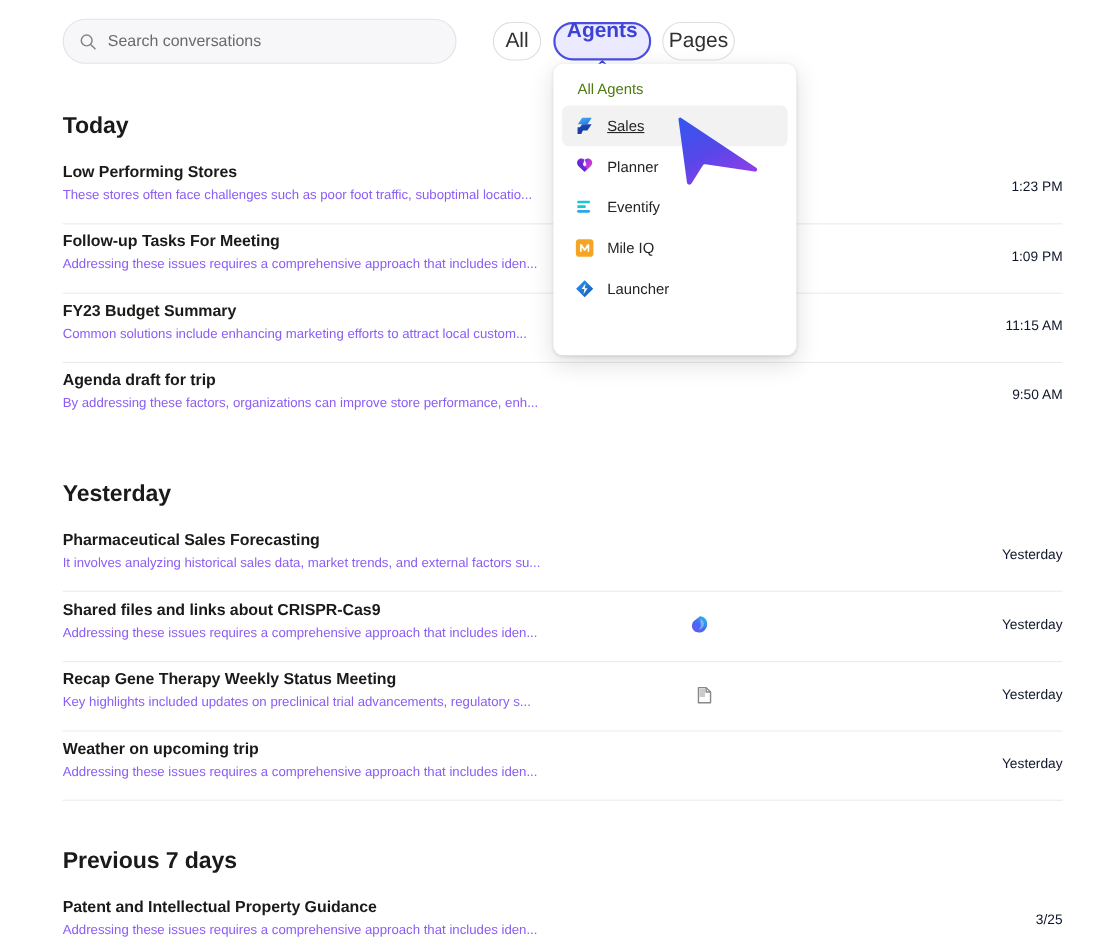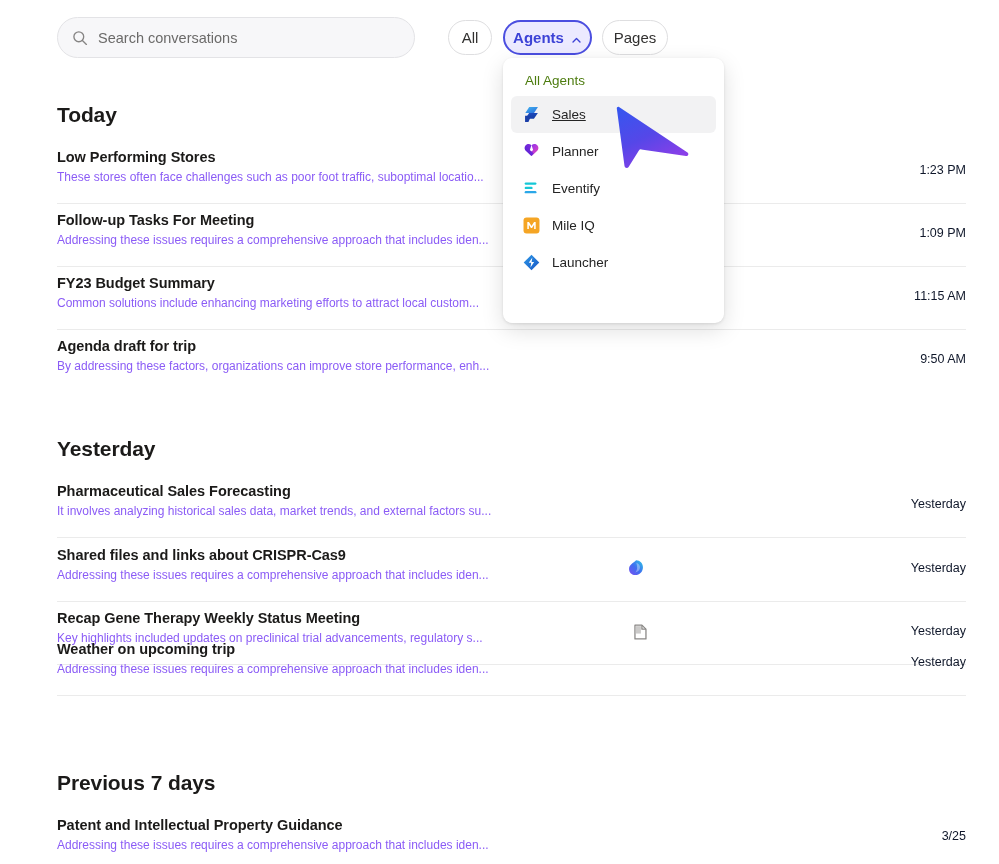--- a/index.html
+++ b/index.html
@@ -33,33 +33,34 @@
   .search-input::placeholder { color: #6b6a69; }
 
   .pill {
     position: absolute; top: 20px;
     height: 35px;
     border-radius: 18px;
     border: 1px solid #dedee0;
     background: #ffffff;
     display: flex; align-items: center; justify-content: center;
     gap: 7px;
-    font-size: 15px; color: #323130;
+    font-size: 19px; color: #323130;
     cursor: pointer;
     padding: 0 16px;
     white-space: nowrap;
   }
   .pill.pill-all    { left: 448px; width: 44px; }
   .pill.pill-agents {
     left: 503px; width: 89px;
     border: 2px solid #4b4ee0;
     background: #eceaff;
     color: #3c42d6;
     font-weight: 600;
     padding: 0 12px;
+    flex-direction: column;
   }
   .pill.pill-pages  { left: 602px; width: 66px; }
   .chev { width: 11px; height: 11px; flex: 0 0 11px; }
 
   
   .dropdown {
     position: absolute; left: 503px; top: 58px;
     width: 221px; height: 265px;
     background: #ffffff;
     border-radius: 9px;
@@ -216,21 +217,21 @@
     <div class="row-badge" style="left:572px;top:19px">
       <svg viewBox="0 0 24 24">
         <path d="M6.5 4.5h7.6l4.4 4.4v10.6H6.5z" fill="none" stroke="#8a8886" stroke-width="1.4" stroke-linejoin="round"></path>
         <path d="M14.1 4.5v4.4h4.4" fill="none" stroke="#8a8886" stroke-width="1.4" stroke-linejoin="round"></path>
         <path d="M7.6 5.6h5.4v8.1H7.6z" fill="#a19f9d" opacity=".55"></path>
       </svg>
     </div>
     <div class="row-time">Yesterday</div>
   </div>
 
-  <div class="row" style="top:633px">
+  <div class="row" style="top:665px">
     <div class="row-title">Weather on upcoming trip</div>
     <div class="row-sub">Addressing these issues requires a comprehensive approach that includes iden...</div>
     <div class="row-time">Yesterday</div>
   </div>
 
   <div class="group-title" style="top:771px">Previous 7 days</div>
 
   <div class="row" style="top:809px">
     <div class="row-title">Patent and Intellectual Property Guidance</div>
     <div class="row-sub">Addressing these issues requires a comprehensive approach that includes iden...</div>

